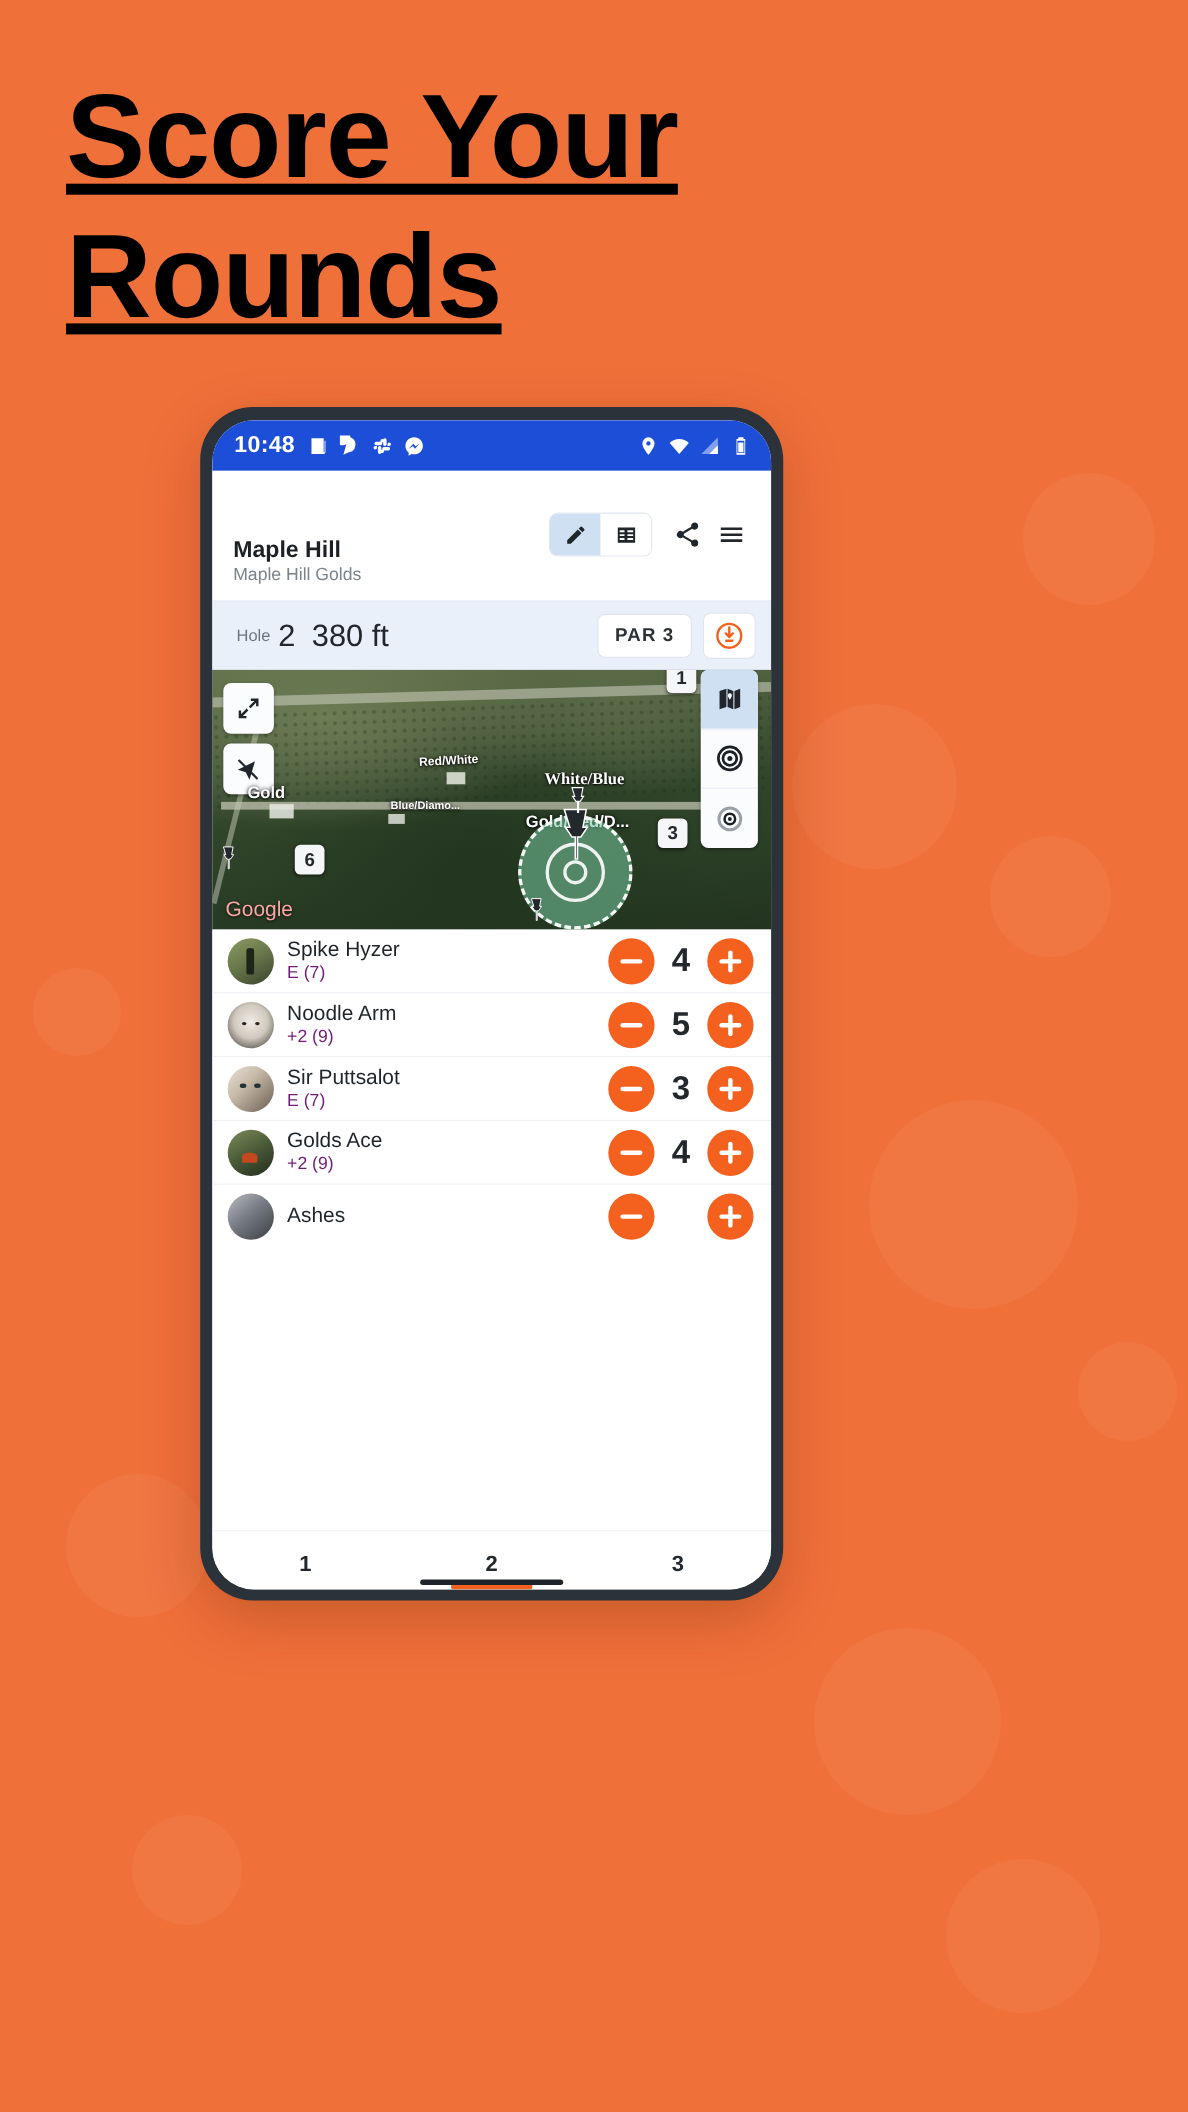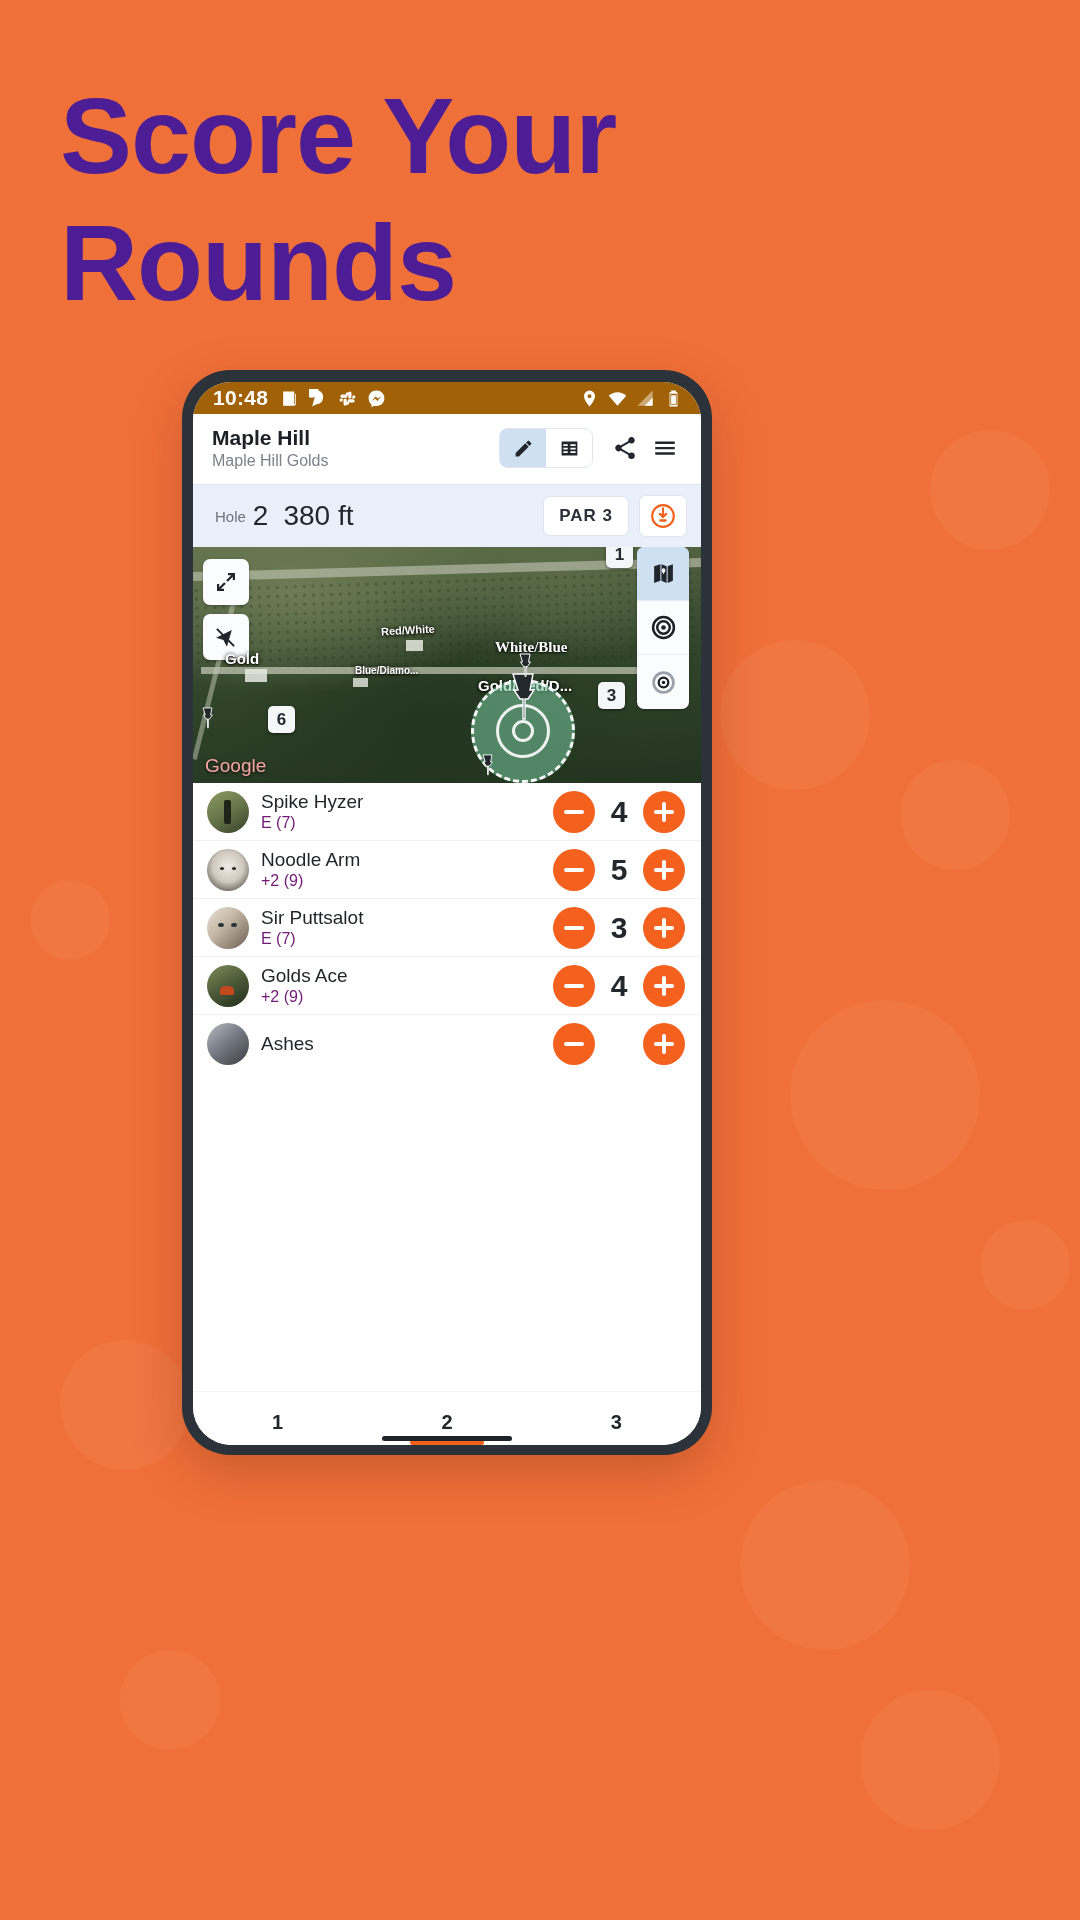--- a/index.html
+++ b/index.html
@@ -9,25 +9,26 @@
     font-family: "Liberation Sans", sans-serif;
   }
   body { background: #f0703a; position: relative; }
 
   
   .bubbles { position: absolute; inset: 0; overflow: hidden; pointer-events: none; }
   .bub { position: absolute; border-radius: 50%; background: rgba(255,255,255,0.045); }
 
   
   .headline {
-    position: absolute; left: 60px; top: 72px;
+    position: absolute; left: 60px; top: 60px;
     width: 660px;
-    color: #4c1d95;
+    color: #000000;
     font-size: 108px; font-weight: 700; line-height: 1.18;
     letter-spacing: -1px;
+    text-decoration: underline;
   }
 
   
   .phone {
     position: absolute; left: 182px; top: 370px;
     width: 530px; height: 1085px;
     background: #2b3239;
     border-radius: 48px;
     box-shadow: 0 18px 50px rgba(90,30,0,0.25);
     padding: 12px 11px 10px 11px;
@@ -36,39 +37,39 @@
     width: 100%; height: 100%;
     background: #ffffff;
     border-radius: 38px;
     overflow: hidden;
     position: relative;
     display: flex; flex-direction: column;
   }
 
   
   .statusbar {
-    height: 32px; background: #a16207; color: #fff;
+    height: 46px; background: #1d4ed8; color: #fff;
     display: flex; align-items: center; padding: 0 18px 0 20px;
     flex: 0 0 auto;
   }
   .sb-time { font-size: 21px; font-weight: 600; letter-spacing: 0.3px; }
   .sb-left-icons { display: flex; align-items: center; gap: 10px; margin-left: 12px; }
   .sb-spacer { flex: 1; }
   .sb-right-icons { display: flex; align-items: center; gap: 9px; }
   .sb-icon { width: 19px; height: 19px; display: block; }
   .sb-icon svg { width: 100%; height: 100%; fill: #ffffff; }
 
   
   .apphead {
     background: #ffffff; flex: 0 0 auto;
     display: flex; align-items: center;
     padding: 12px 16px 14px 19px;
   }
   .apphead-titles { flex: 1; min-width: 0; }
-  .course-name { font-size: 21px; font-weight: 700; color: #1d2125; line-height: 1.15; }
+  .course-name { font-size: 21px; font-weight: 700; color: #1d2125; line-height: 1.15; margin-top: 48px; }
   .layout-name { font-size: 16px; color: #7b8289; margin-top: 2px; }
   .seg {
     display: flex; border: 1px solid #dfe6ef; border-radius: 8px; overflow: hidden;
     margin-right: 12px;
   }
   .seg-btn {
     width: 46px; height: 38px; display: flex; align-items: center; justify-content: center;
     background: #ffffff; cursor: pointer;
   }
   .seg-btn.active { background: #cfe0f2; }

